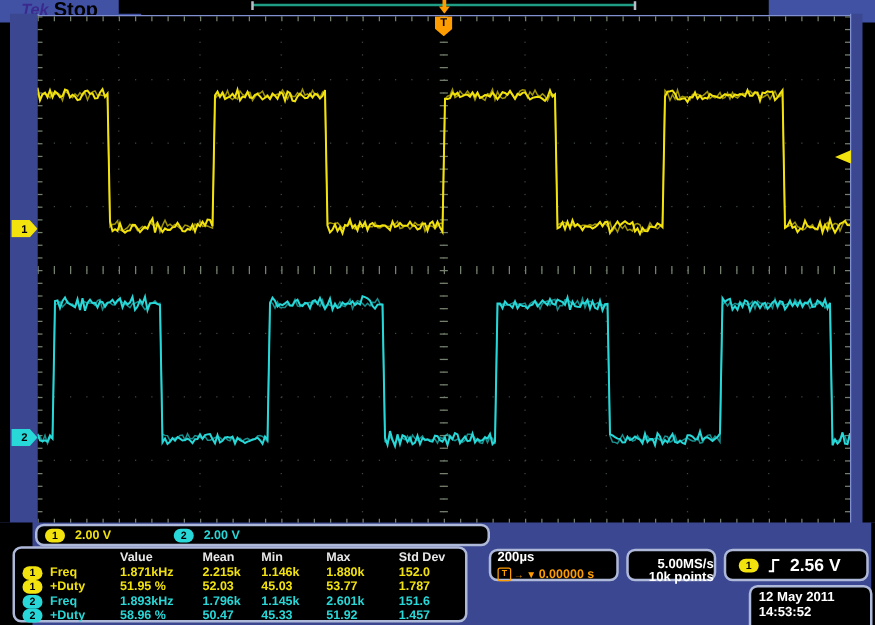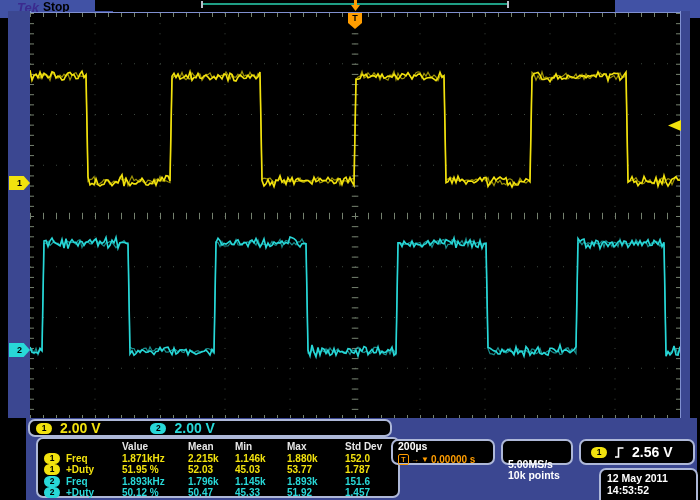--- a/index.html
+++ b/index.html
@@ -7,21 +7,21 @@
     --panel-blue:#3b4791; --header-blue:#4152a5; --frame:#8090d0; --boxborder:#aeb8d8;
   }
   html,body{margin:0;padding:0;background:#000;}
   .screen{
     position:relative; width:700px; height:500px; background:#000; overflow:hidden;
     font-family:"Liberation Sans", sans-serif; font-weight:bold;
   }
   
   .tek-bar{position:absolute;left:0;top:0;width:113px;height:18px;background:var(--header-blue);display:flex;align-items:flex-start;}
   .tek-logo{color:#3b2a8e;font-size:13px;font-style:italic;margin-left:17px;letter-spacing:0;}
-  .acq-status{color:#000;font-size:12px;margin-left:4px;}
+  .acq-status{color:#000;font-size:16px;margin-left:4px;}
   .header-right{position:absolute;left:615px;top:0;width:85px;height:18px;background:var(--header-blue);}
   .record-strip{position:absolute;left:95px;top:0;width:520px;height:11px;background:#000;}
   .record-line{position:absolute;left:107px;top:3px;width:306px;height:2px;background:var(--rec);}
   .rec-bracket{position:absolute;top:1px;width:2px;height:7px;background:#b9bec9;}
   .rec-trig-arrow{position:absolute;left:256px;top:0;width:9px;height:11px;}
   .rec-trig-arrow .stem{position:absolute;left:3px;top:0;width:3px;height:6px;background:var(--orange);}
   .rec-trig-arrow .head{position:absolute;left:0;top:5px;width:9px;height:6px;background:var(--orange);clip-path:polygon(0 0,100% 0,50% 100%);}
   
   .left-strip{position:absolute;left:8px;top:11px;width:22px;height:408px;background:var(--panel-blue);border-right:1px solid var(--frame);}
   .right-strip{position:absolute;left:680px;top:11px;width:9px;height:408px;background:var(--panel-blue);border-left:1px solid var(--frame);}
@@ -35,29 +35,29 @@
   .gnd-1{top:176px;background:var(--ch1);}
   .gnd-2{top:343px;background:var(--ch2);}
   .trig-level-arrow{position:absolute;left:668px;top:120px;width:13px;height:11px;background:var(--ch1);
     clip-path:polygon(100% 0,0 50%,100% 100%);}
   
   .bottom-panel{position:absolute;left:0;top:418px;width:700px;height:82px;background:var(--panel-blue);}
   .bottom-left-gutter{position:absolute;left:0;top:0;width:26px;height:82px;background:#000;}
   .bottom-right-gutter{position:absolute;left:697px;top:0;width:3px;height:82px;background:#000;}
   .ro-box{position:absolute;background:#000;border:2px solid var(--boxborder);border-radius:7px;box-sizing:border-box;color:#fff;}
   .chan-box{left:28px;top:1px;width:364px;height:18px;display:flex;align-items:center;gap:8px;padding-left:6px;}
-  .meas-box{left:36px;top:19px;width:364px;height:61px;padding:2px 12px 0 4px;}
+  .meas-box{left:10px;top:19px;width:364px;height:61px;padding:2px 12px 0 4px;}
   .tb-box{left:391px;top:21px;width:104px;height:26px;padding:0 0 0 5px;font-size:10.5px;line-height:11px;}
-  .acq-box{left:501px;top:21px;width:72px;height:26px;padding:18px 0 0 5px;font-size:10.5px;line-height:11px;}
+  .acq-box{left:501px;top:21px;width:72px;height:26px;padding:5px 0 0 5px;font-size:10.5px;line-height:11px;text-align:right;}
   .trig-box{left:579px;top:21px;width:116px;height:26px;display:flex;align-items:center;gap:7px;padding-left:10px;}
   .date-box{left:599px;top:50px;width:99px;height:44px;padding:2px 0 0 6px;font-size:10.5px;line-height:12px;}
   .badge{display:inline-flex;justify-content:center;align-items:center;width:16px;height:11px;border-radius:6px;color:#000;font-size:8.5px;flex:none;}
   .b1{background:var(--ch1);} .b2{background:var(--ch2);}
   .c1{color:var(--ch1);} .c2{color:var(--ch2);}
-  .scale-val{font-size:14px;margin-right:42px;}
+  .scale-val{font-size:10px;margin-right:42px;}
   .meas-grid{display:grid;grid-template-columns:80px 66px 47px 52px 58px 55px;font-size:10px;line-height:11.5px;}
   .meas-grid .hdr{color:#e8e8e8;}
   .name-cell{display:flex;align-items:center;gap:6px;padding-left:2px;}
   .orange-line{color:var(--orange);display:flex;align-items:center;gap:2px;margin-top:2px;font-size:10px;}
   .t-sq{display:inline-flex;justify-content:center;align-items:center;width:9px;height:9px;border:1px solid var(--orange);font-size:7px;line-height:7px;border-radius:2px;}
   .tiny{font-size:8px;}
   .trig-val{font-size:14px;}
 </style>
 </head>
 <body>
@@ -1320,28 +1320,28 @@
         <span class="c1">53.77</span>
         <span class="c1">1.787</span>
 
         <span class="name-cell c2">
           <span class="badge b2">2</span>
           <span>Freq</span>
           </span>
         <span class="c2">1.893kHz</span>
         <span class="c2">1.796k</span>
         <span class="c2">1.145k</span>
-        <span class="c2">1.893k</span>
+        <span class="c2">2.601k</span>
         <span class="c2">151.6</span>
 
         <span class="name-cell c2">
           <span class="badge b2">2</span>
           <span>+Duty</span>
           </span>
-        <span class="c2">50.12 %</span>
+        <span class="c2">58.96 %</span>
         <span class="c2">50.47</span>
         <span class="c2">45.33</span>
         <span class="c2">51.92</span>
         <span class="c2">1.457</span>
       </div>
     </div>
 
     <div class="ro-box tb-box">
       <div>200µs</div>
       <div class="orange-line">

